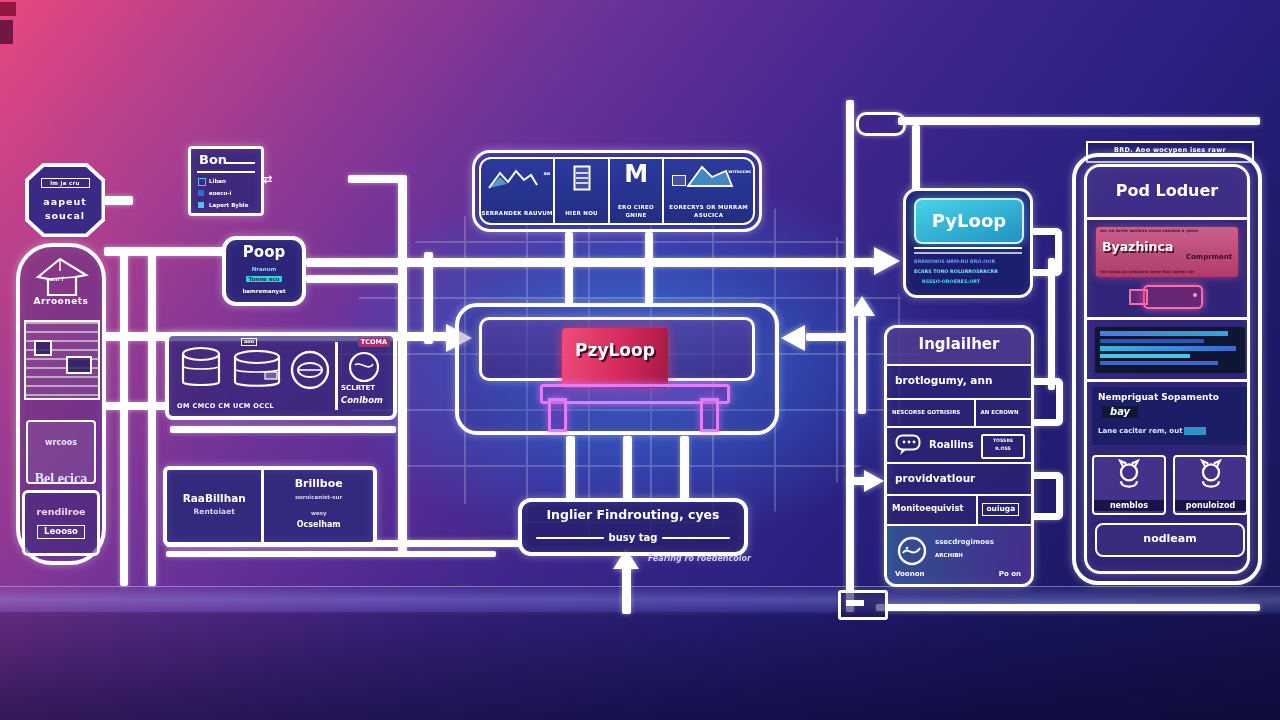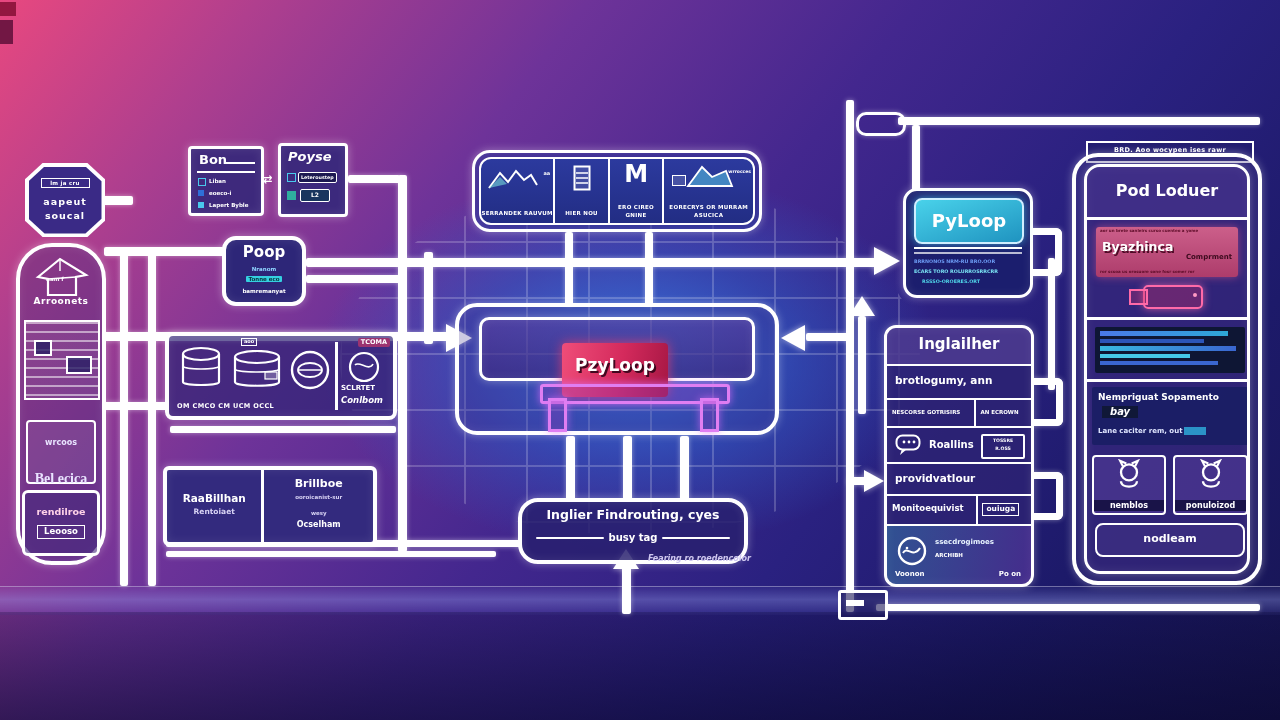--- a/index.html
+++ b/index.html
@@ -126,27 +126,20 @@
     <div style="position:absolute;left:6px;top:22px;right:6px;height:2px;background:#fff;"></div>
     <div class="abs" style="left:7px;top:29px;width:6px;height:6px;border:1.5px solid #49c8ec;"></div>
     <div class="t" style="left:18px;top:29px;font-size:5.5px;">Liban</div>
     <div class="abs" style="left:7px;top:41px;width:6px;height:6px;background:#2f6fd8;"></div>
     <div class="t" style="left:18px;top:41px;font-size:5.5px;">eoeco-i</div>
     <div class="abs" style="left:7px;top:53px;width:6px;height:6px;background:#49c8ec;"></div>
     <div class="t" style="left:18px;top:53px;font-size:5.5px;">Lapert Byble</div>
   </div>
   <div class="t" style="left:263px;top:174px;font-size:11px;">⇄</div>
 
-  <div class="box" style="left:278px;top:143px;width:70px;height:74px;border-radius:4px;border-width:3px;background:rgba(52,40,122,.9);">
-    <div class="t" style="left:7px;top:4px;font-size:13px;font-style:italic;">Poyse</div>
-    <div class="abs" style="left:6px;top:27px;width:7px;height:7px;border:1.5px solid #49c8ec;"></div>
-    <div class="t" style="left:17px;top:26px;font-size:4.8px;border:1.5px solid #fff;border-radius:2px;padding:1.5px 2px;background:rgba(20,20,70,.8);">Leteroustep</div>
-    <div class="abs" style="left:6px;top:45px;width:9px;height:9px;background:#2fae9e;"></div>
-    <div class="t" style="left:19px;top:43px;font-size:6px;border:1.5px solid #fff;border-radius:2px;padding:2px 10px;background:#18355e;">L2</div>
-  </div>
 
   <div class="box" style="left:222px;top:236px;width:84px;height:70px;border-radius:14px;border-width:4px;background:#2d2678;">
     <div class="t ctr" style="top:4px;font-size:15px;">Poop</div>
     <div class="t ctr" style="top:26px;font-size:5.5px;color:#8fd4ff;">Nranom</div>
     <div class="t ctr" style="top:36px;font-size:5.5px;"><span class="chip" style="background:#35d0e0;color:#06323c;">Tonne eco</span></div>
     <div class="t ctr" style="top:48px;font-size:5.5px;">bamremanyat</div>
   </div>
 
   <div class="box" style="left:472px;top:150px;width:290px;height:82px;border-radius:18px;background:rgba(38,48,150,.55);">
     <div style="position:absolute;left:4px;top:4px;right:4px;bottom:4px;border:2.5px solid #fff;border-radius:12px;background:linear-gradient(180deg,#2c3a9e,#222d84);display:flex;">
@@ -219,28 +212,28 @@
     <div style="flex:1.15;position:relative;">
       <div class="t ctr" style="top:8px;font-size:11px;">Brillboe</div>
       <div class="t ctr" style="top:24px;font-size:5.5px;color:#d9d4f5;">ooroicanist-sur</div>
       <div class="t ctr" style="top:40px;font-size:5.5px;color:#d9d4f5;">wesy</div>
       <div class="t ctr" style="top:50px;font-size:8px;">Ocselham</div>
     </div>
   </div>
 
   <div class="box" style="left:455px;top:303px;width:324px;height:132px;border-radius:22px;border-width:4.5px;background:rgba(55,45,135,.25);"></div>
   <div class="box" style="left:479px;top:317px;width:276px;height:64px;border-radius:10px;border-width:3px;background:linear-gradient(180deg,rgba(95,60,155,.5),rgba(60,35,120,.6));"></div>
-  <div class="abs" style="left:562px;top:343px;width:106px;height:54px;border-radius:4px;background:linear-gradient(100deg,#ef4d79,#d42a5c 55%,#a61744);box-shadow:0 0 12px rgba(235,60,110,.8);">
+  <div class="abs" style="left:562px;top:328px;width:106px;height:60px;border-radius:4px;background:linear-gradient(100deg,#ef4d79,#d42a5c 55%,#a61744);box-shadow:0 0 12px rgba(235,60,110,.8);">
     <div class="t ctr" style="top:13px;font-size:17px;text-shadow:2px 2px 0 rgba(40,0,20,.85);">PzyLoop</div>
   </div>
   <div class="abs" style="left:540px;top:384px;width:184px;height:14px;border:3px solid #e07ef2;border-radius:3px;background:rgba(150,60,190,.35);box-shadow:0 0 9px rgba(220,110,250,.8);"></div>
   <div class="abs" style="left:548px;top:398px;width:13px;height:28px;border:3px solid #e07ef2;background:rgba(150,60,190,.3);box-shadow:0 0 8px rgba(220,110,250,.7);"></div>
   <div class="abs" style="left:700px;top:398px;width:13px;height:28px;border:3px solid #e07ef2;background:rgba(150,60,190,.3);box-shadow:0 0 8px rgba(220,110,250,.7);"></div>
 
-  <div class="box" style="left:518px;top:498px;width:230px;height:66px;border-radius:20px;border-width:4px;background:rgba(40,32,110,.85);padding-left:20px;">
+  <div class="box" style="left:518px;top:498px;width:230px;height:58px;border-radius:13px;border-width:4px;background:rgba(40,32,110,.85);padding-left:20px;">
     <div class="t ctr" style="top:6px;font-size:12.5px;">Inglier Findrouting, cyes</div>
     <div class="subrow" style="position:absolute;left:14px;right:14px;top:30px;">
       <div class="rule"></div>
       <div class="t" style="position:static;font-size:10px;">busy tag</div>
       <div class="rule"></div>
     </div>
   </div>
   <div class="t" style="left:648px;top:554px;font-size:8px;font-style:italic;color:#cfc8f0;">Fearing ro roedencolor</div>
 
   <div class="box" style="left:903px;top:188px;width:130px;height:110px;border-radius:14px;border-width:3px;background:rgba(26,30,108,.92);">

